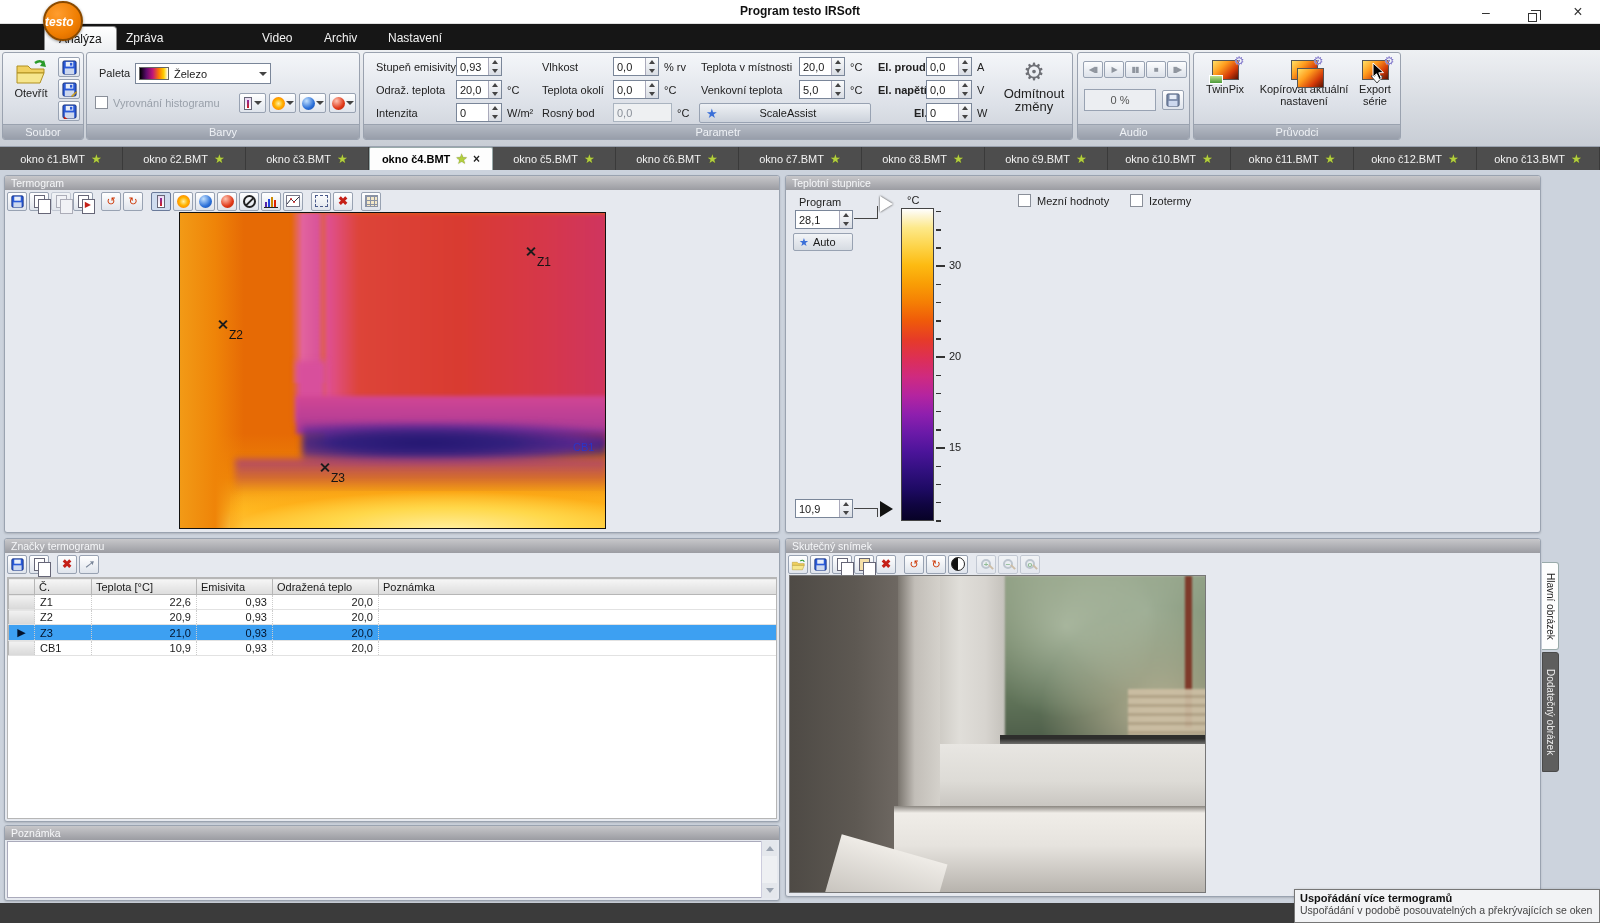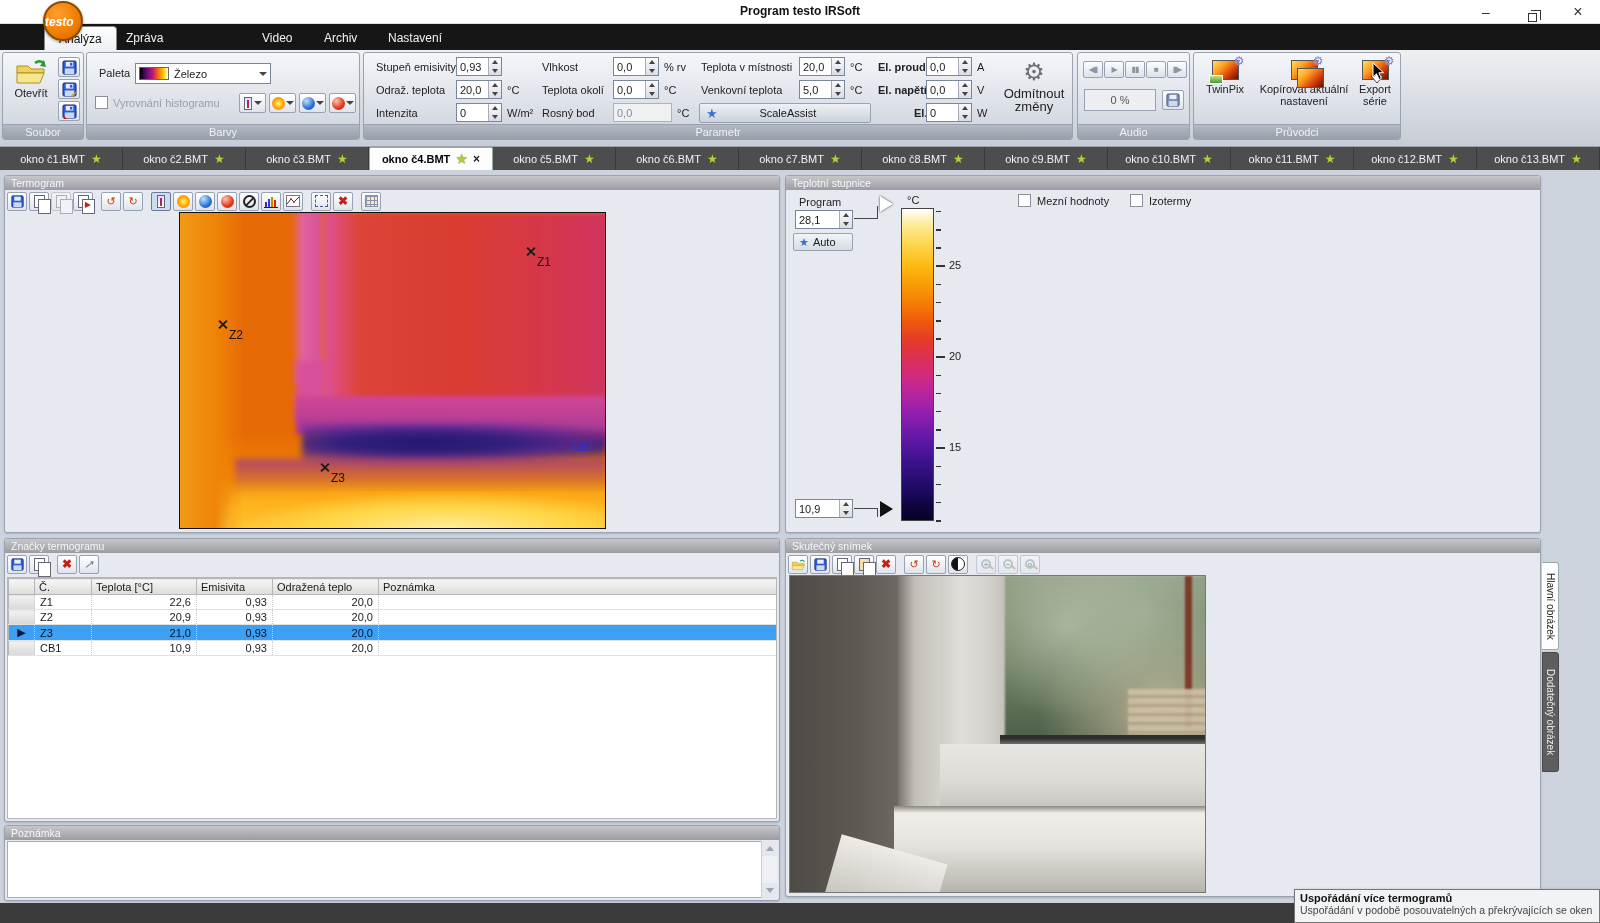--- a/index.html
+++ b/index.html
@@ -624,21 +624,21 @@
         <div class="tick" style="top: 201.994px;"></div>
         <div class="tick" style="top: 183.797px;"></div>
         <div class="tick" style="top: 165.599px;"></div>
         <div class="tick major" style="top: 147.401px;"></div>
         <div class="tick-label" style="top: 141.401px;">20</div>
         <div class="tick" style="top: 129.203px;"></div>
         <div class="tick" style="top: 111.006px;"></div>
         <div class="tick" style="top: 92.8081px;"></div>
         <div class="tick" style="top: 74.6105px;"></div>
         <div class="tick major" style="top: 56.4128px;"></div>
-        <div class="tick-label" style="top: 50.4128px;">25</div>
+        <div class="tick-label" style="top: 50.4128px;">30</div>
         <div class="tick" style="top: 38.2151px;"></div>
         <div class="tick" style="top: 20.0174px;"></div>
         <div class="tick" style="top: 1.81977px;"></div>
       </div>
     <div style="position:absolute; left:68px; top:332px; width:24px; height:9px; border-right:1px solid #444; border-top:1px solid #444;"></div>
     <div class="tri-right-b" style="position:absolute; left:94px; top:325px;"></div>
     <div class="spin" style="left:9px; top:323px; width:58px;">
         <span class="val">10,9</span>
         <span class="arrows">
           <div>

